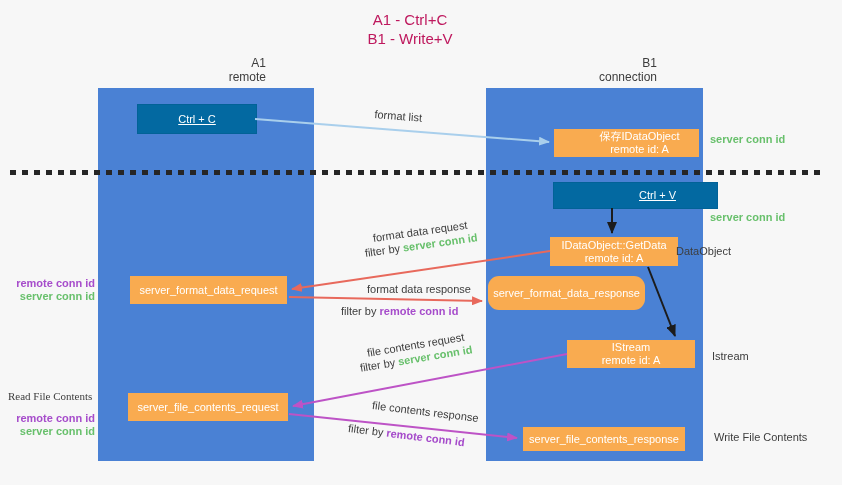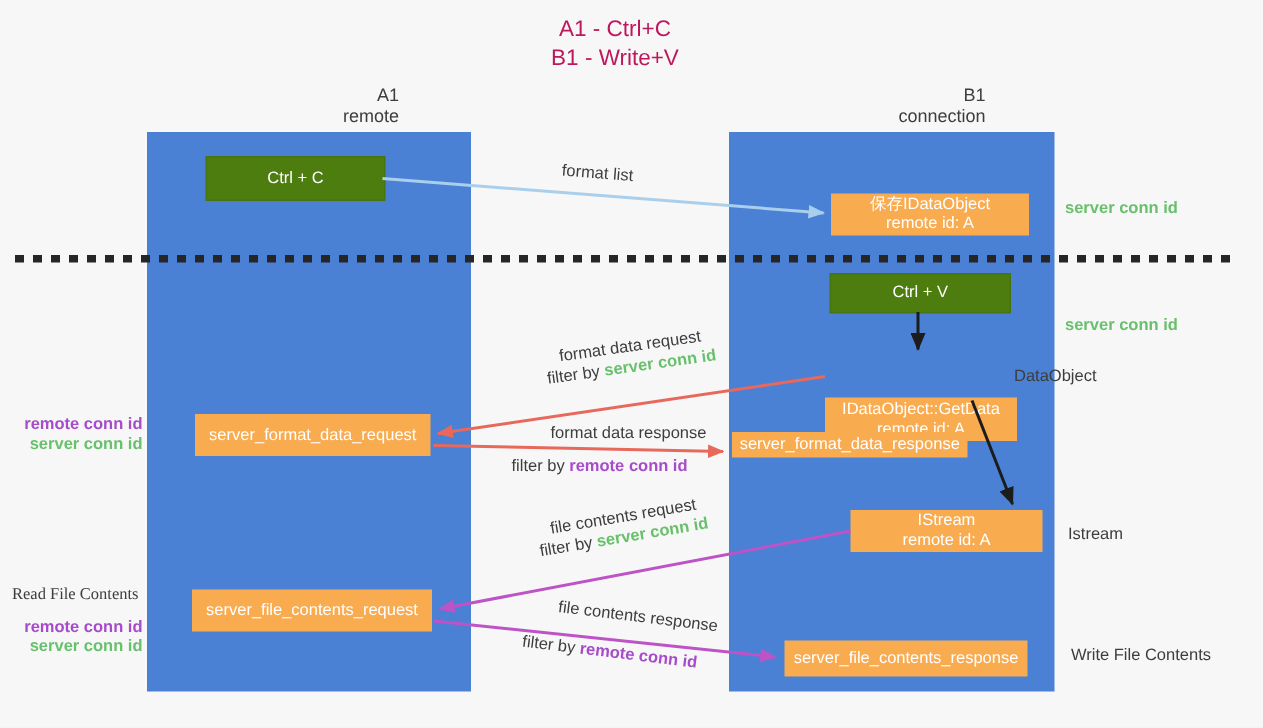--- a/index.html
+++ b/index.html
@@ -13,21 +13,21 @@
   .col-header{position:absolute;top:56px;width:120px;text-align:right;font-size:12px;
               line-height:14px;color:#3d3d3d;z-index:2;}
   .title{position:absolute;left:310px;top:10px;width:200px;text-align:center;
          font-size:15px;line-height:19px;color:#be185d;z-index:2;}
 
   .dotted{position:absolute;left:10px;top:170px;width:815px;height:5px;z-index:5;
           background:repeating-linear-gradient(90deg,#262626 0 6px,transparent 6px 12px);}
 
   .box{position:absolute;display:flex;flex-direction:column;justify-content:center;
        text-align:center;color:#ffffff;font-size:11px;line-height:13px;z-index:3;}
-  .green{background:#4d7c0f;border:1px solid rgba(0,0,0,0.06);}
+  .green{background:#0369a1;border:1px solid rgba(0,0,0,0.06);text-decoration:underline;}
   .orange{background:#f9ab50;}
 
   .lbl{position:absolute;font-size:11px;color:#3d3d3d;white-space:nowrap;z-index:6;}
   .rot{transform-origin:0 0;}
   .conn-g{color:#68c06c;font-weight:bold;}
   .conn-p{color:#a64ccb;font-weight:bold;}
   .side-pair{text-align:right;line-height:13px;font-weight:bold;width:85px;}
 
   svg.overlay{position:absolute;left:0;top:0;z-index:4;pointer-events:none;}
 </style>
@@ -50,35 +50,35 @@
     <div>connection</div>
   </div>
 
   <div class="panel panel-a"></div>
   <div class="panel panel-b"></div>
 
   <div class="dotted"></div>
 
   <div class="box green" style="left:137px;top:104px;width:118px;height:28px;">Ctrl + C</div>
 
-  <div class="box orange" style="left:554px;top:129px;width:132px;height:28px;">
+  <div class="box orange" style="left:554px;top:129px;width:119px;height:28px;padding-left:26px;">
     <div>保存IDataObject</div>
     <div>remote id: A</div>
   </div>
 
-  <div class="box green" style="left:553px;top:182px;width:119px;height:25px;">Ctrl + V</div>
+  <div class="box green" style="left:553px;top:182px;width:119px;height:25px;padding-left:44px;">Ctrl + V</div>
 
-  <div class="box orange" style="left:550px;top:237px;width:128px;height:29px;margin-top:28px;">
+  <div class="box orange" style="left:550px;top:237px;width:128px;height:29px;">
     <div>IDataObject::GetData</div>
     <div>remote id: A</div>
   </div>
 
   <div class="box orange" style="left:130px;top:276px;width:157px;height:28px;">server_format_data_request</div>
 
-  <div class="box orange" style="left:488px;top:288px;width:157px;height:17px;">server_format_data_response</div>
+  <div class="box orange" style="left:488px;top:276px;width:157px;height:34px;border-radius:11px;">server_format_data_response</div>
 
   <div class="box orange" style="left:567px;top:340px;width:128px;height:28px;">
     <div>IStream</div>
     <div>remote id: A</div>
   </div>
 
   <div class="box orange" style="left:523px;top:427px;width:162px;height:24px;">server_file_contents_response</div>
 
   <div class="box orange" style="left:128px;top:393px;width:160px;height:28px;">server_file_contents_request</div>
 

